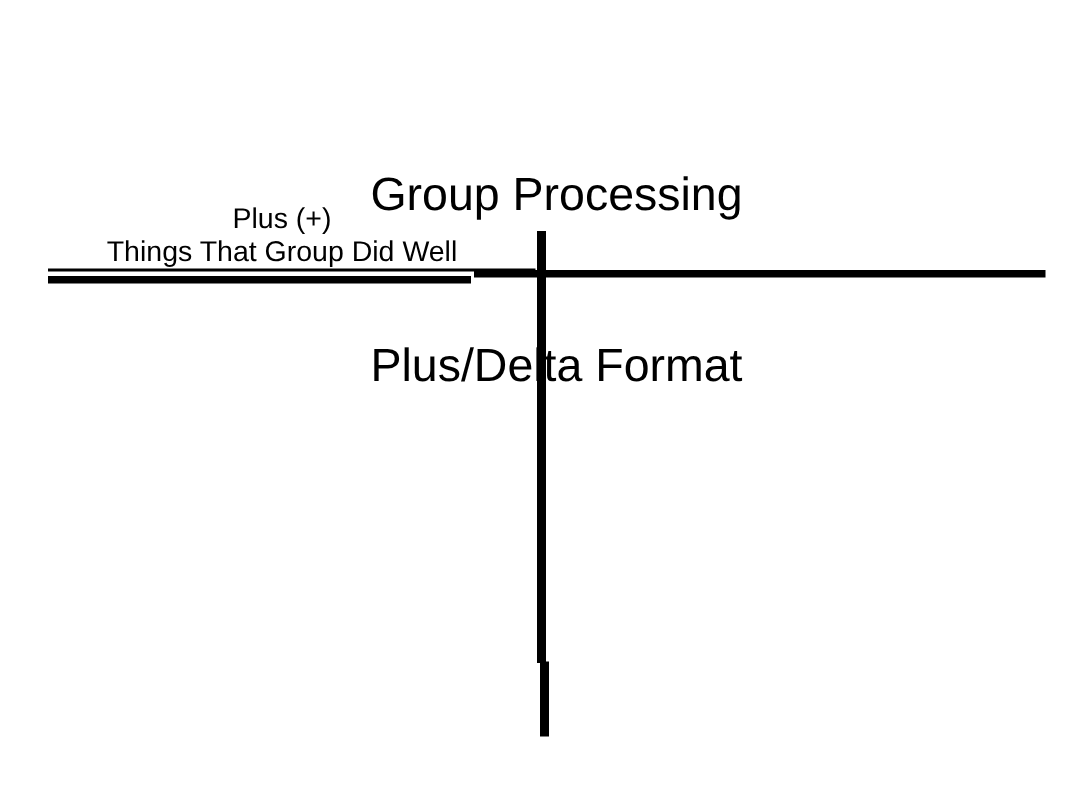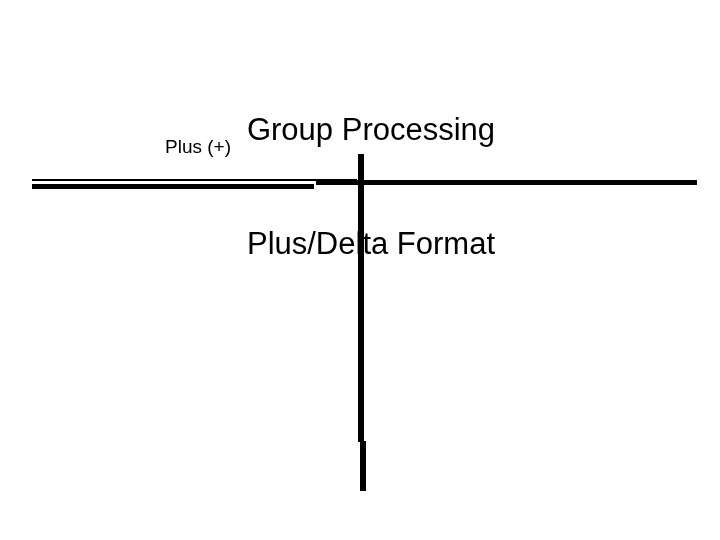--- a/index.html
+++ b/index.html
@@ -27,21 +27,21 @@
   .title .tline { display: block; }
   .col-header {
     position: absolute;
     top: 136px;
     text-align: center;
     font-size: 19px;
     line-height: 22px;
     color: #000000;
   }
   .col-header span { display: block; }
-  .col-left  { left: 40px;  width: 316px; }
+  .col-left  { left: 30px;  width: 316px; }
   .col-right { left: 347px; width: 351px; }
 
   .line { position: absolute; background: #000000; }
   
   .underline-ext { left: 32px;  top: 179px; width: 325px; height: 2px; }
   
   .hline-left    { left: 32px;  top: 184px; width: 282px; height: 5px; }
   .hline-right   { left: 316px; top: 180px; width: 381px; height: 5px; }
   
   .vline-upper   { left: 358px; top: 154px; width: 6px;   height: 288px; }
@@ -52,20 +52,21 @@
 
 <div class="slide">
 
   <div class="title">
     <span class="tline">Group Processing</span>
     <span class="tline">Plus/Delta Format</span>
   </div>
 
   <div class="col-header col-left">
     <span>Plus (+)</span>
+    <span>Things That Group Did Well</span>
   </div>
 
   <div class="col-header col-right">
   </div>
 
   <div class="line underline-ext"></div>
   <div class="line hline-left"></div>
   <div class="line hline-right"></div>
   <div class="line vline-upper"></div>
   <div class="line vline-lower"></div>

